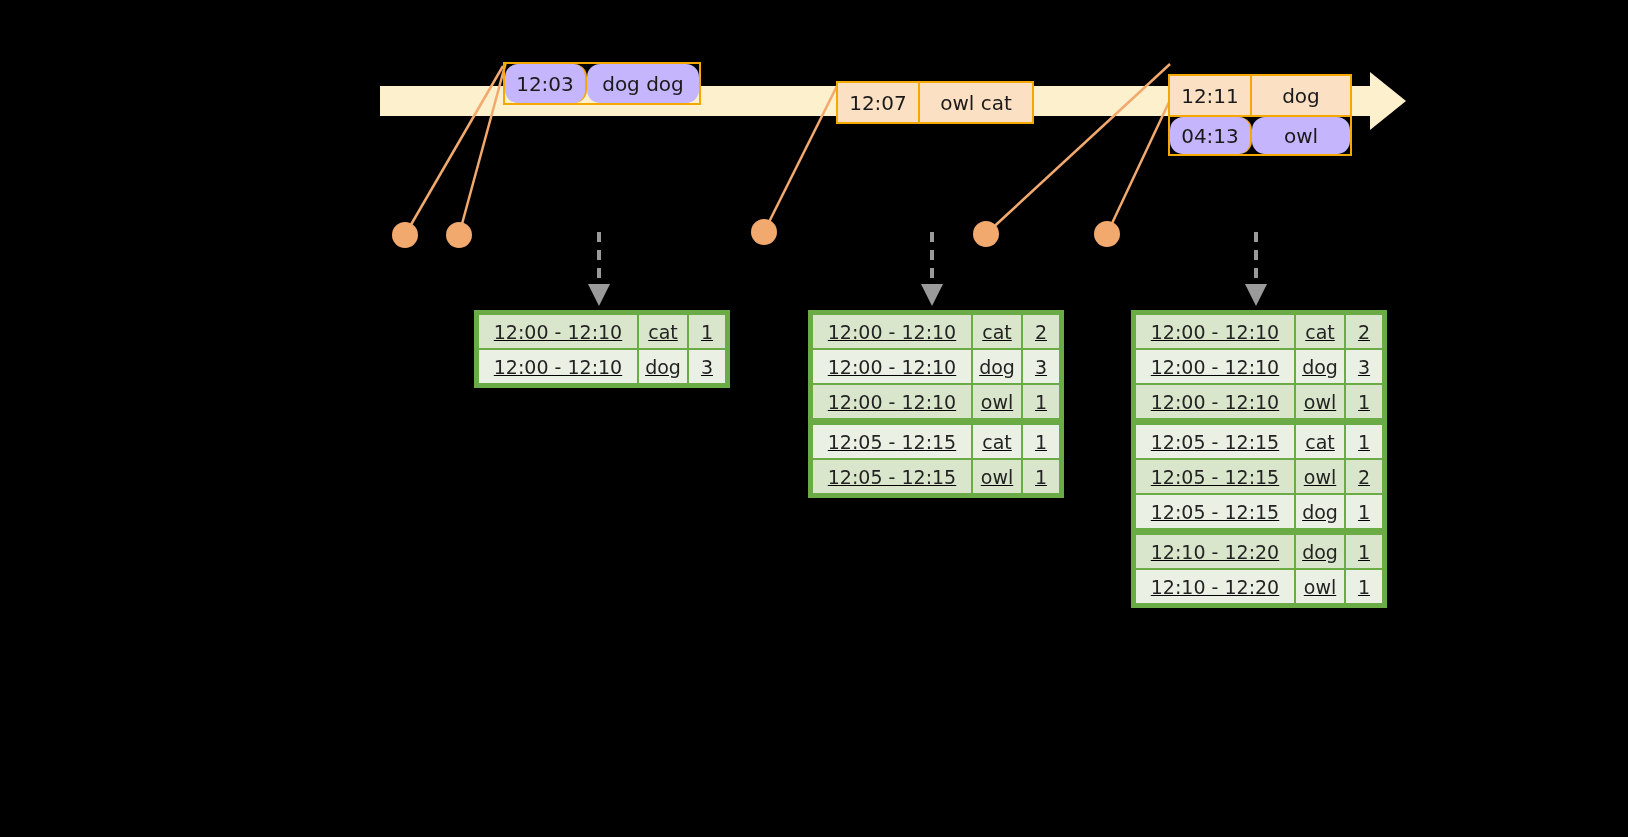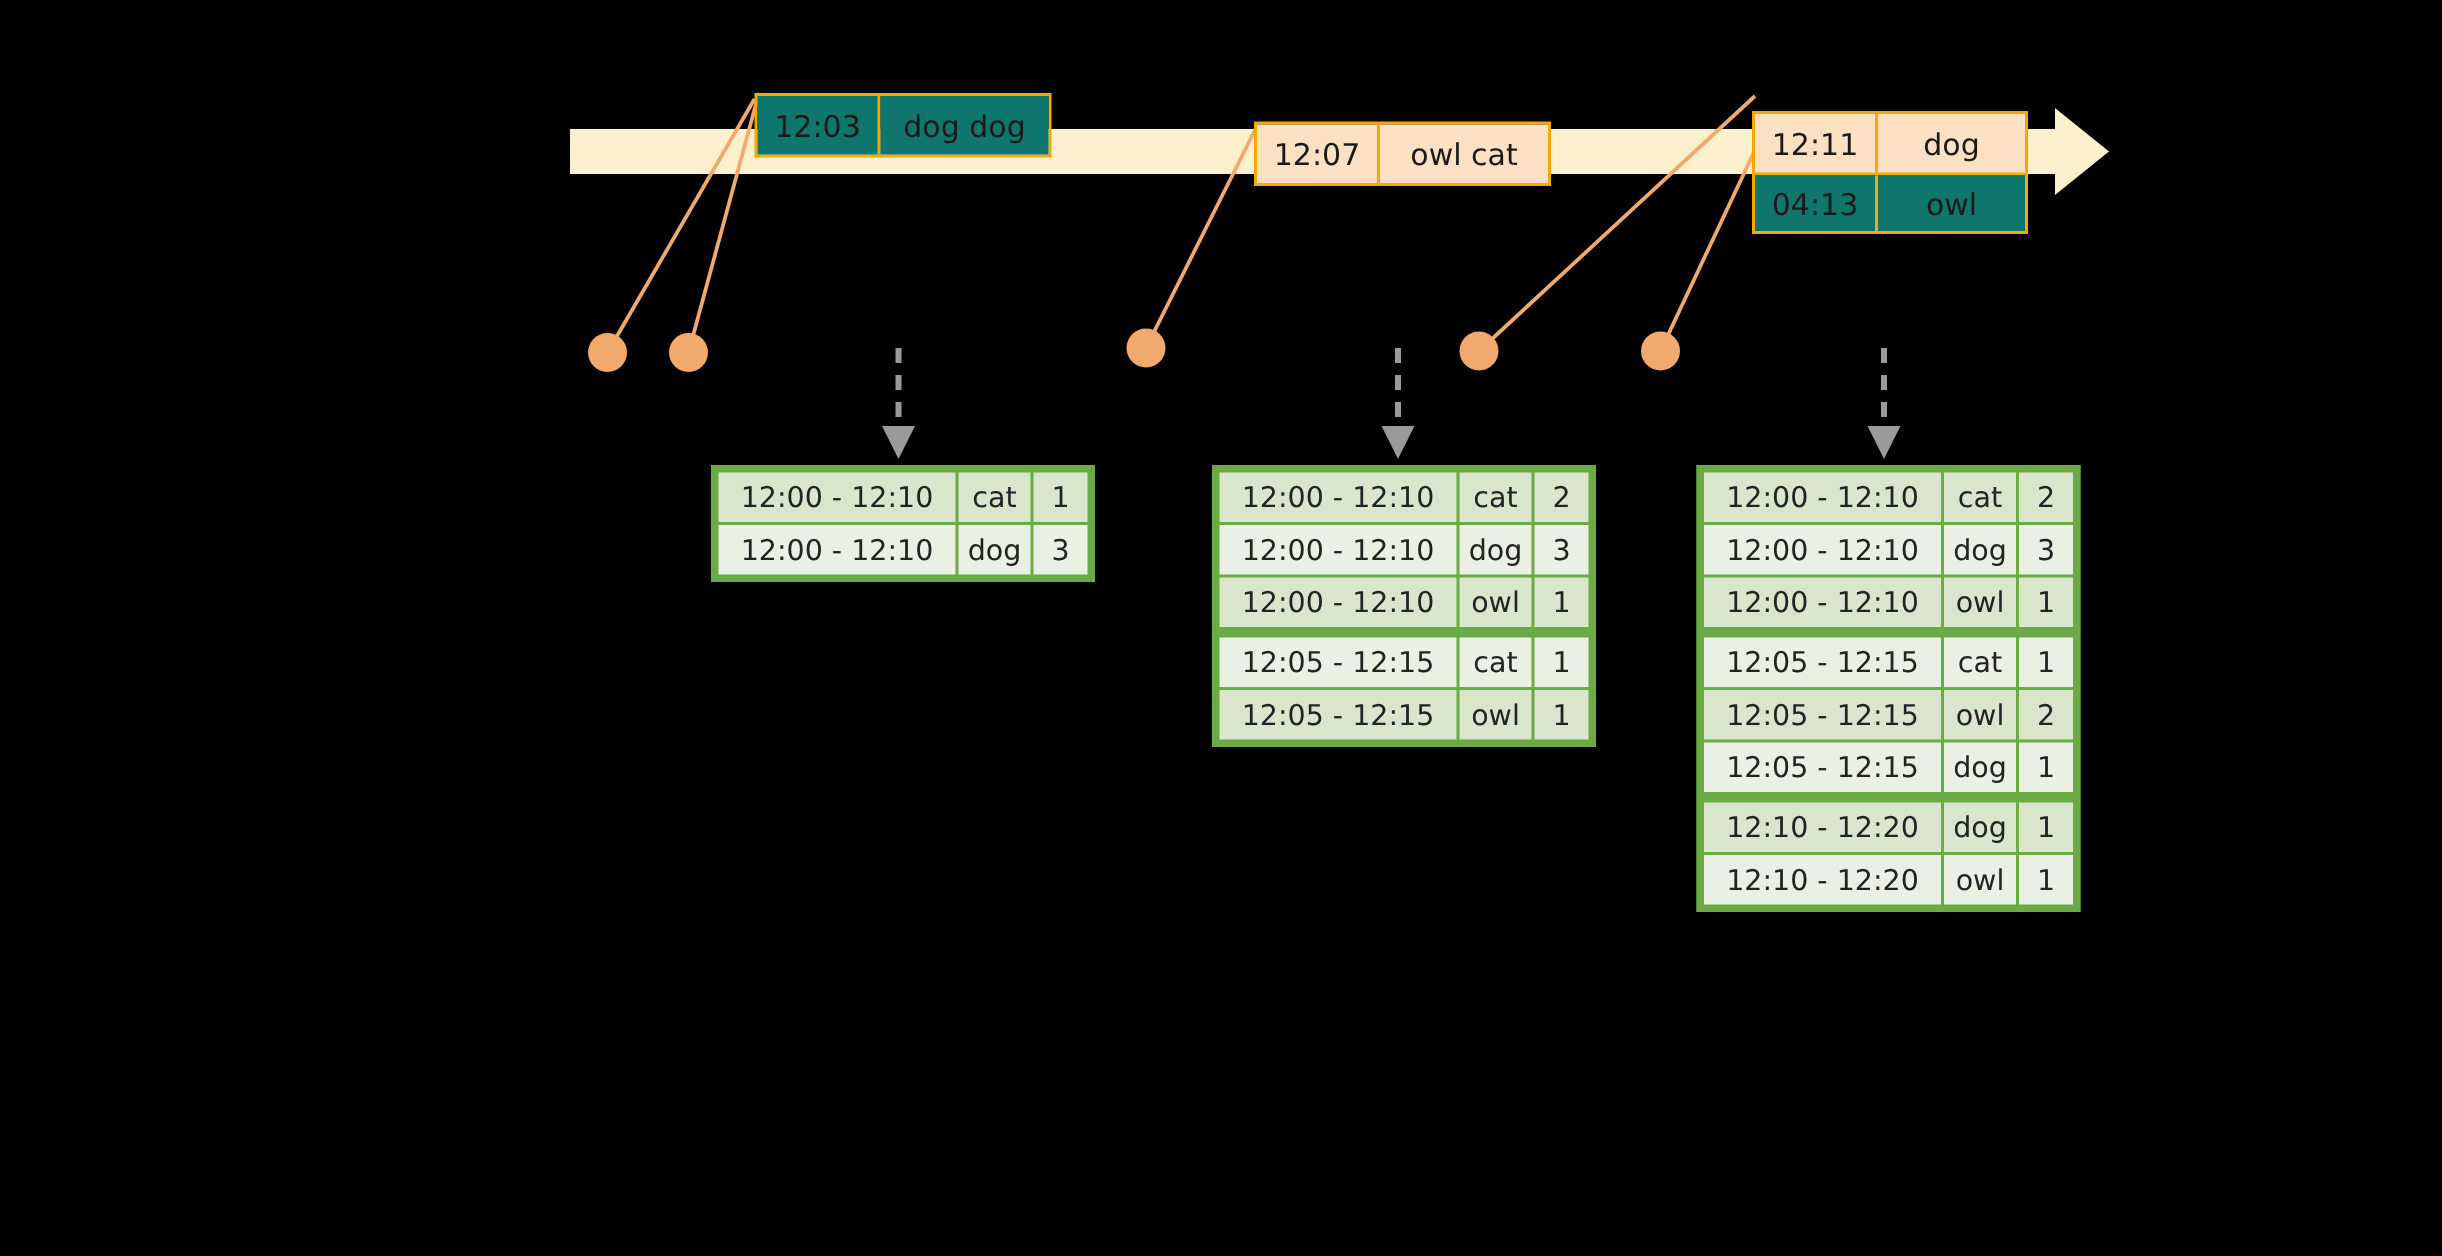--- a/index.html
+++ b/index.html
@@ -40,21 +40,21 @@
     z-index: 5;
   }
   .event-row {
     display: flex;
     height: 39px;
   }
   .event-row + .event-row { border-top: 2px solid #f5a800; }
   .event-row.shade .event-time,
   .event-row.shade .event-words { background: #fbe0c4; }
   .event-row.plain .event-time,
-  .event-row.plain .event-words { background: #0f766e; }
+  .event-row.plain .event-words { background: #c4b5fd; border-radius: 13px; }
   .event-time, .event-words {
     display: flex;
     align-items: center;
     justify-content: center;
     font-size: 20px;
     color: #1a1a1a;
     padding: 0 10px;
   }
   .event-time { width: 82px; border-right: 2px solid #f5a800; }
 
@@ -94,20 +94,21 @@
 
   
   .result-table {
     position: absolute;
     border: 3px solid #6aab46;
     background: #6aab46;
     display: flex;
     flex-direction: column;
     gap: 2px;
     padding: 2px;
+    text-decoration: underline;
   }
   .result-table .grp-sep { height: 3px; background: #6aab46; }
   .res-row { display: flex; gap: 2px; }
   .res-row .cell {
     display: flex;
     align-items: center;
     justify-content: center;
     height: 33px;
     font-size: 19px;
     color: #232323;

